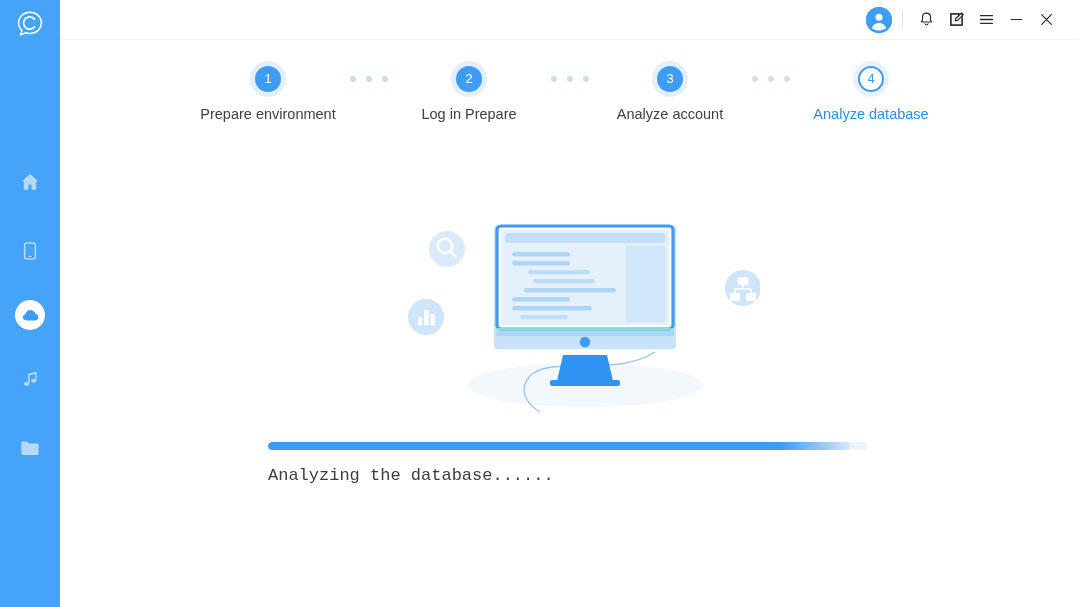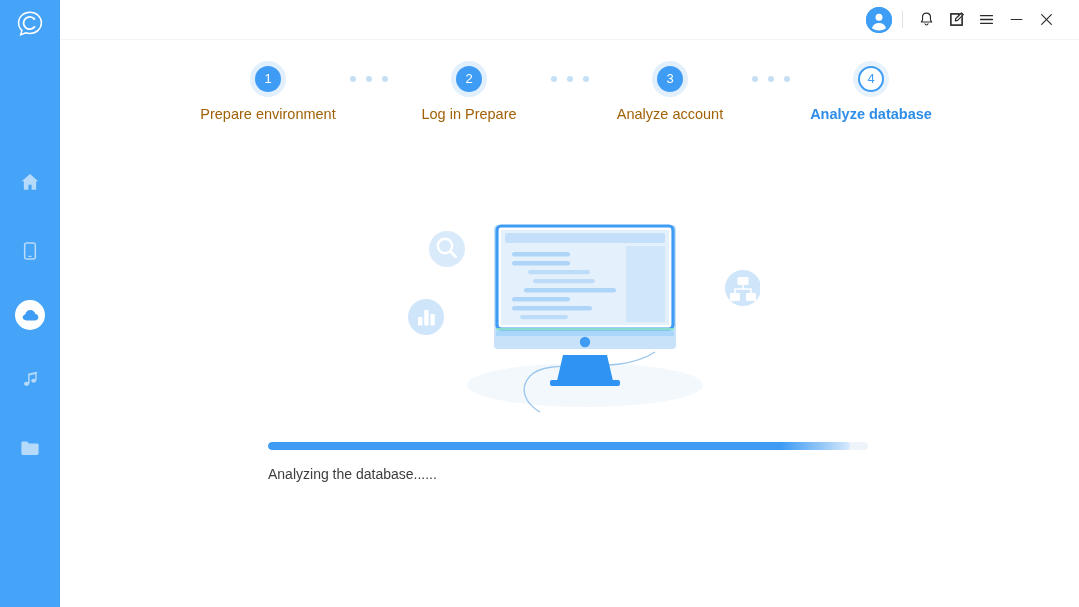--- a/index.html
+++ b/index.html
@@ -154,26 +154,26 @@
   .step.active .step-bubble {
     background: #ffffff;
     color: #3f9cf4;
     border: 2px solid #3f9cf4;
     line-height: 22px;
     box-shadow: 0 0 0 5px rgba(110,176,245,0.16);
   }
   .step-label {
     margin-top: 14px;
     font-size: 14.5px;
-    color: #a16207;
+    color: #404040;
     white-space: nowrap;
   }
   .step.active .step-label {
     color: #2e8de8;
-    font-weight: bold;
+    font-weight: normal;
   }
   .step-gap {
     width: 75px;
     display: flex;
     align-items: center;
     justify-content: center;
     gap: 10px;
     height: 26px;
     margin: 0 -12px;
   }
@@ -209,22 +209,23 @@
     overflow: hidden;
     cursor: pointer;
   }
   .progress-fill {
     height: 100%;
     border-radius: 4px;
     background: linear-gradient(90deg, #3d9bf4 0%, #3d9bf4 88%, #9fcdf8 96%, #d8eafd 100%);
   }
   .progress-text {
     margin-top: 16px;
-    font-size: 14px;
+    font-size: 17px;
     color: #3d3d3d;
+    font-family: Liberation Mono, monospace;
   }
 </style>
 </head>
 <body>
 
 <div class="app">
 
   <div class="sidebar">
 
     <div class="logo">

